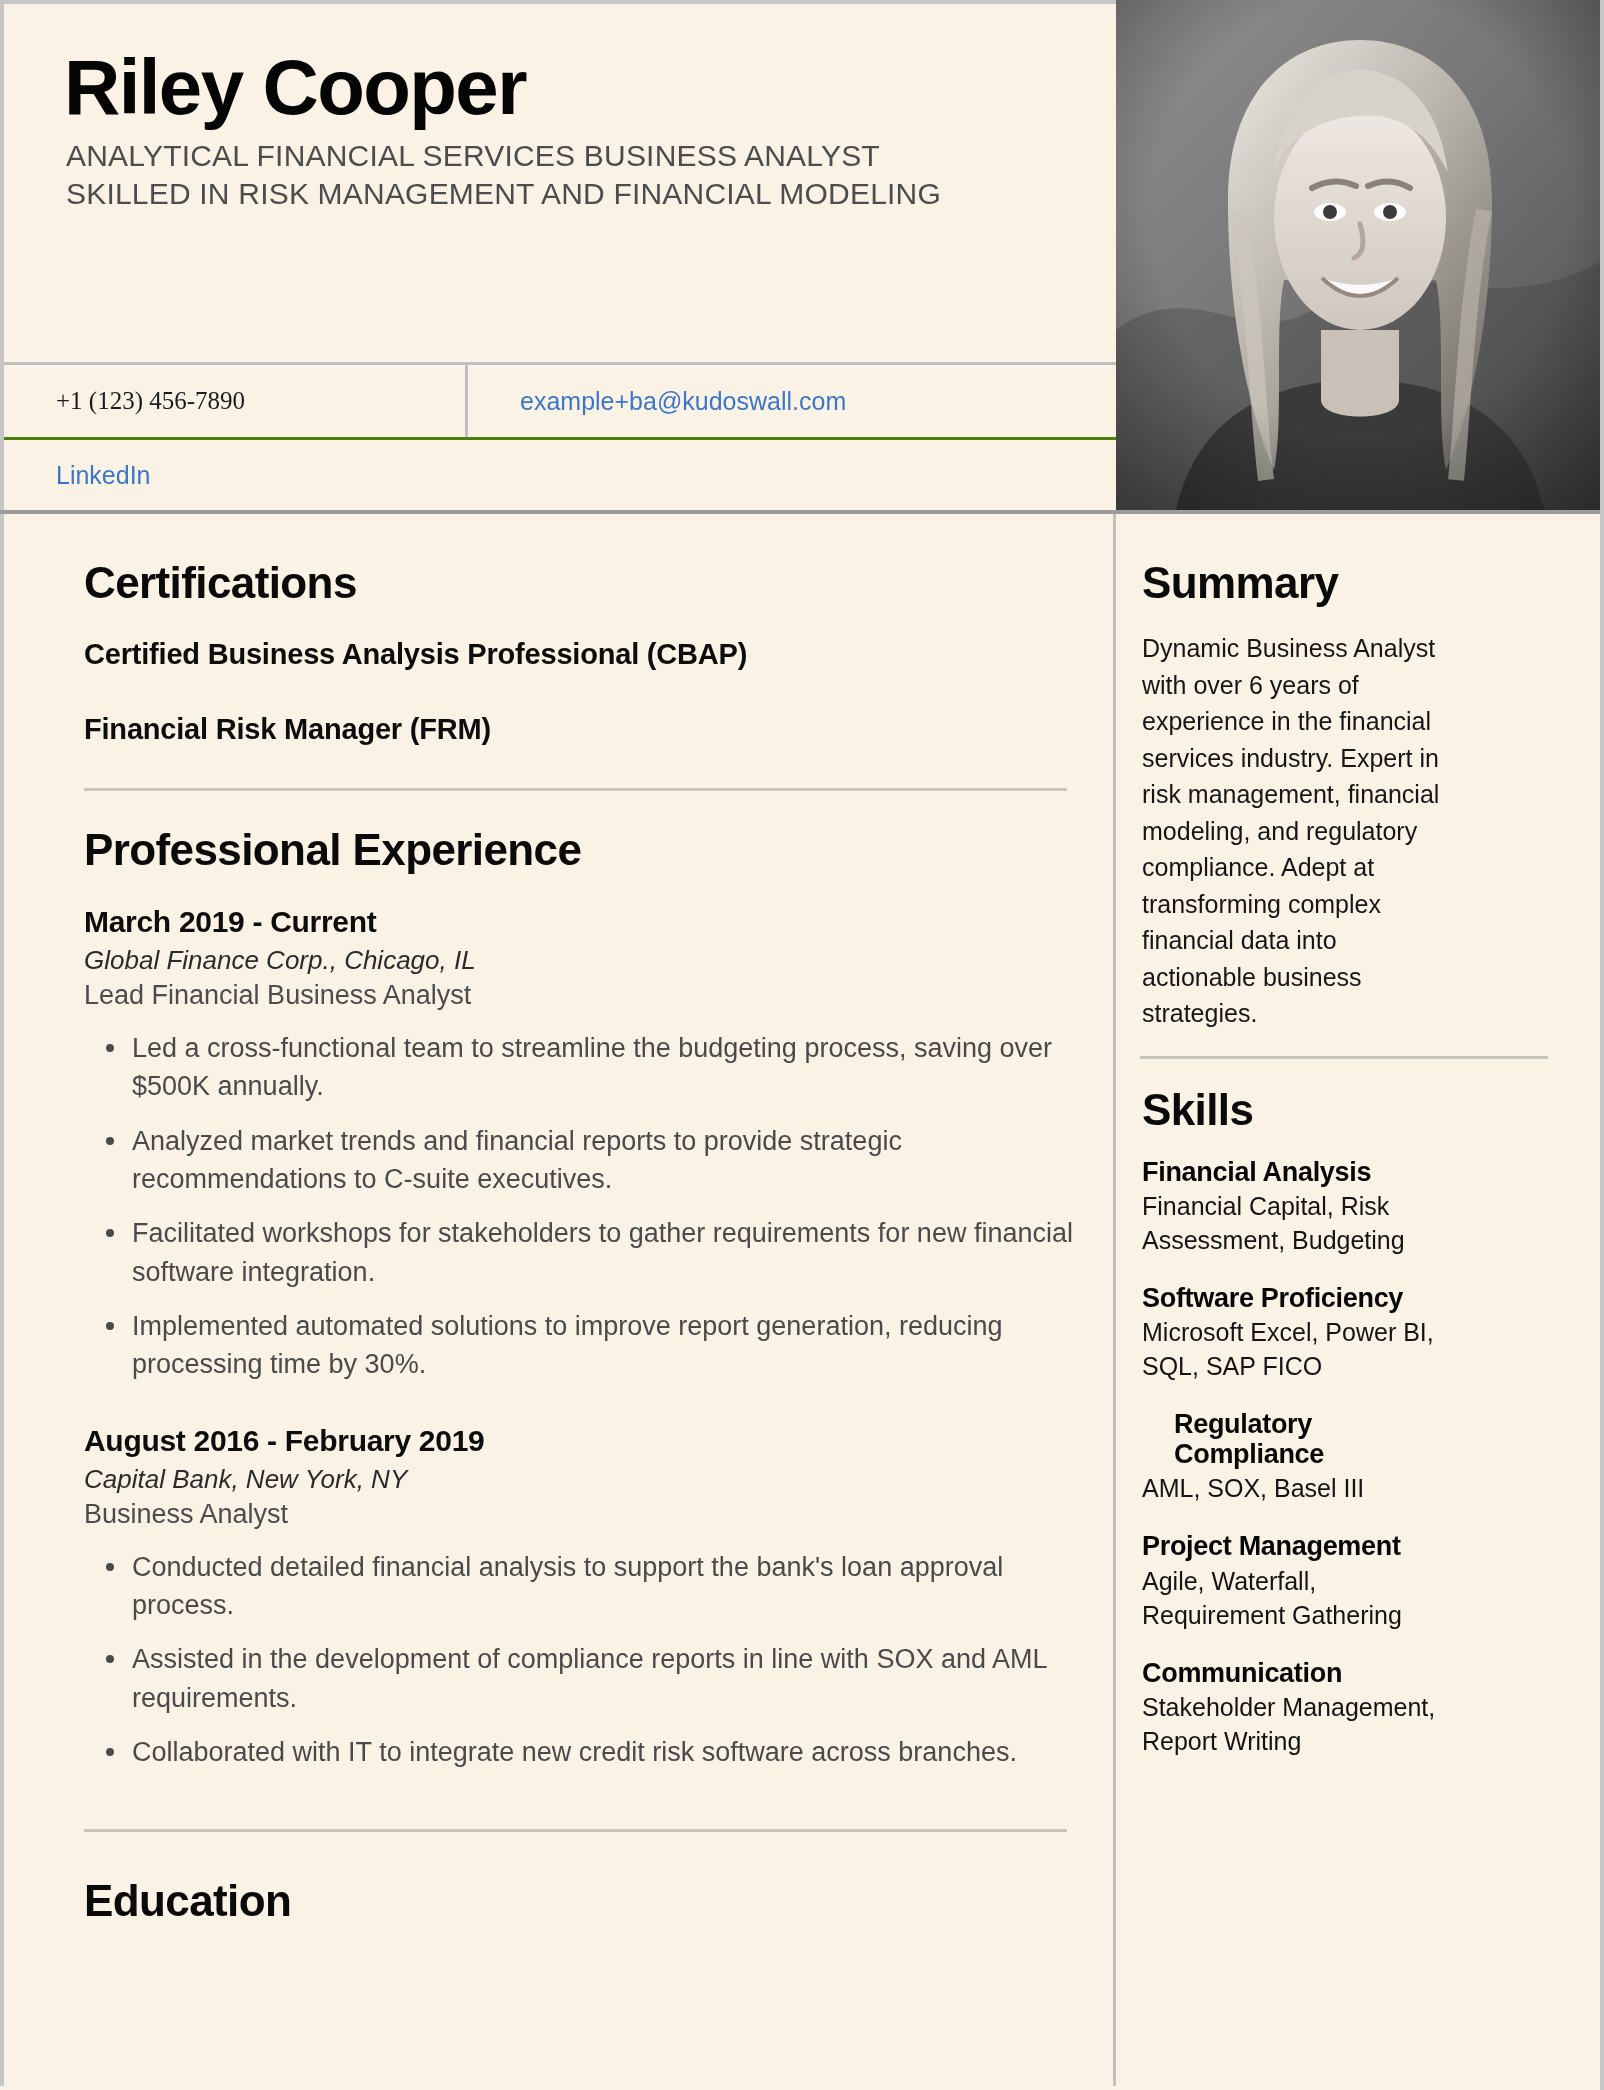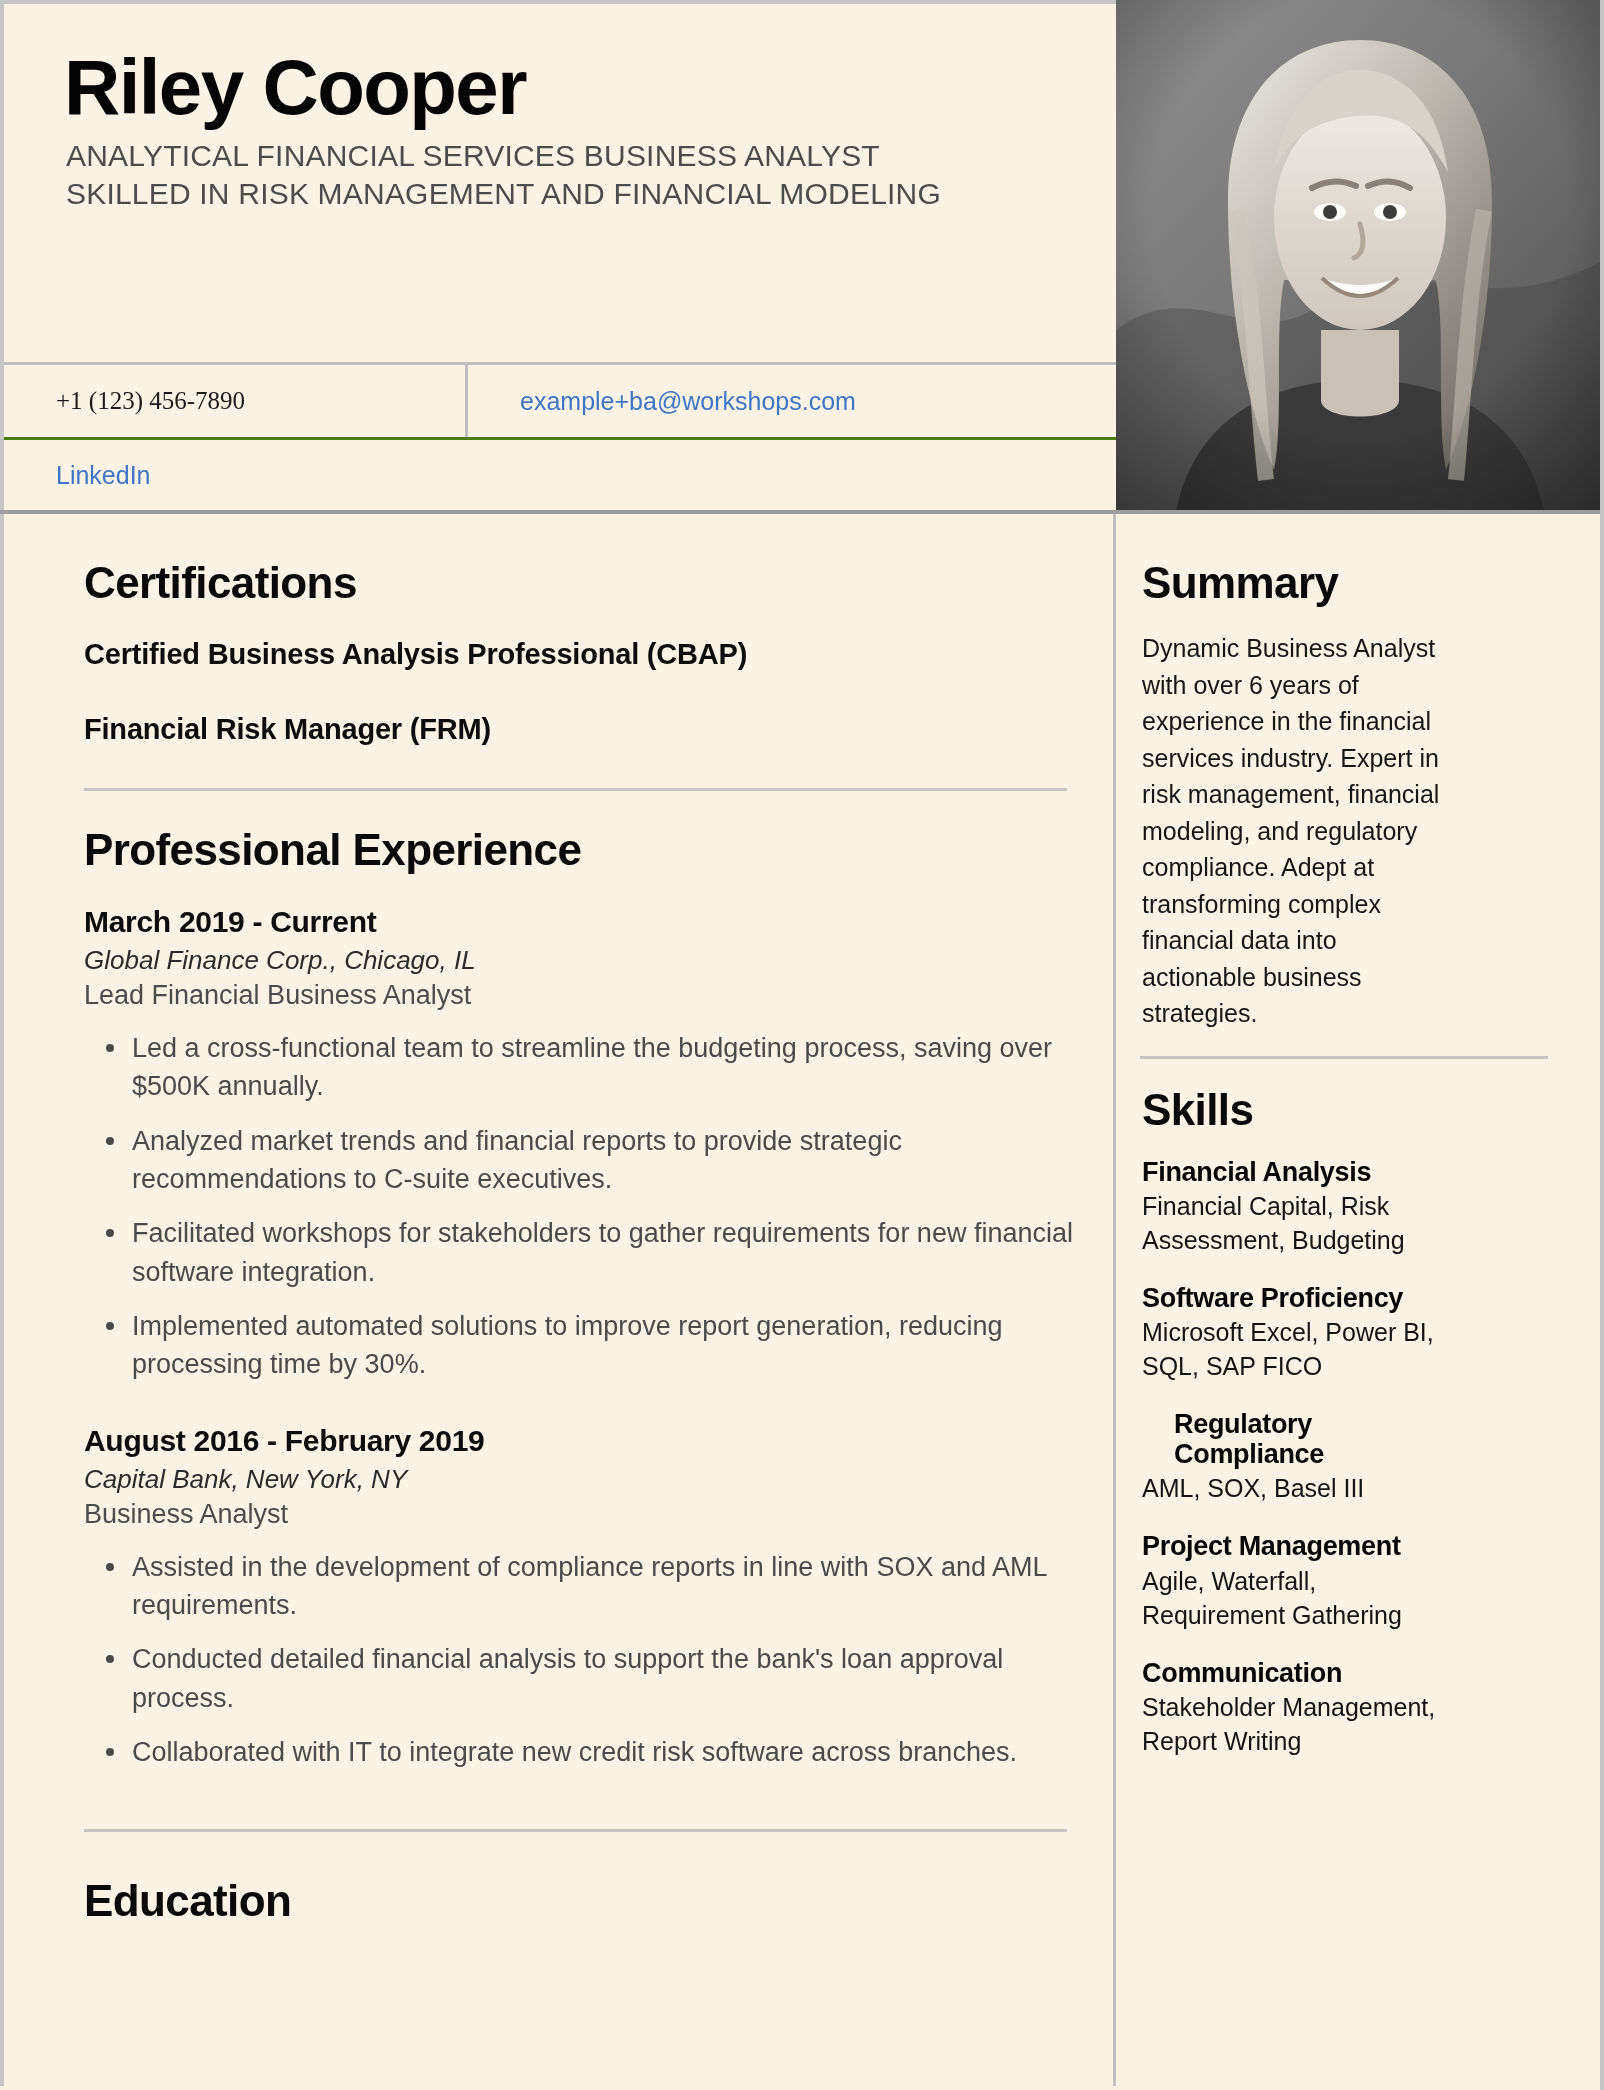--- a/index.html
+++ b/index.html
@@ -223,21 +223,21 @@
 
     <div class="top-left">
       <div class="identity">
         <div class="name">Riley Cooper</div>
         <div class="headline">ANALYTICAL FINANCIAL SERVICES BUSINESS ANALYST SKILLED IN RISK MANAGEMENT AND FINANCIAL MODELING</div>
       </div>
 
       <div class="contact-row">
         <div class="contact-cell phone">+1 (123) 456-7890</div>
         <div class="contact-cell email">
-          <span class="link-text">example+ba@workshops.com</span>
+          <span class="link-text">example+ba@kudoswall.com</span>
         </div>
       </div>
 
       <div class="contact-row second">
         <div class="contact-cell">
           <span class="link-text">LinkedIn</span>
         </div>
       </div>
     </div>
 
@@ -320,22 +320,22 @@
           <li>Facilitated workshops for stakeholders to gather requirements for new financial software integration.</li>
           <li>Implemented automated solutions to improve report generation, reducing processing time by 30%.</li>
         </ul>
       </div>
 
       <div class="job second">
         <div class="job-dates">August 2016 - February 2019</div>
         <div class="job-company">Capital Bank, New York, NY</div>
         <div class="job-title">Business Analyst</div>
         <ul class="bullets">
+          <li>Conducted detailed financial analysis to support the bank's loan approval process.</li>
           <li>Assisted in the development of compliance reports in line with SOX and AML requirements.</li>
-          <li>Conducted detailed financial analysis to support the bank's loan approval process.</li>
           <li>Collaborated with IT to integrate new credit risk software across branches.</li>
         </ul>
       </div>
 
       <div class="divider" style="margin-top:58px;margin-bottom:44px;"></div>
 
       <div class="edu-head">Education</div>
     </div>
 
     <div class="col-side">

